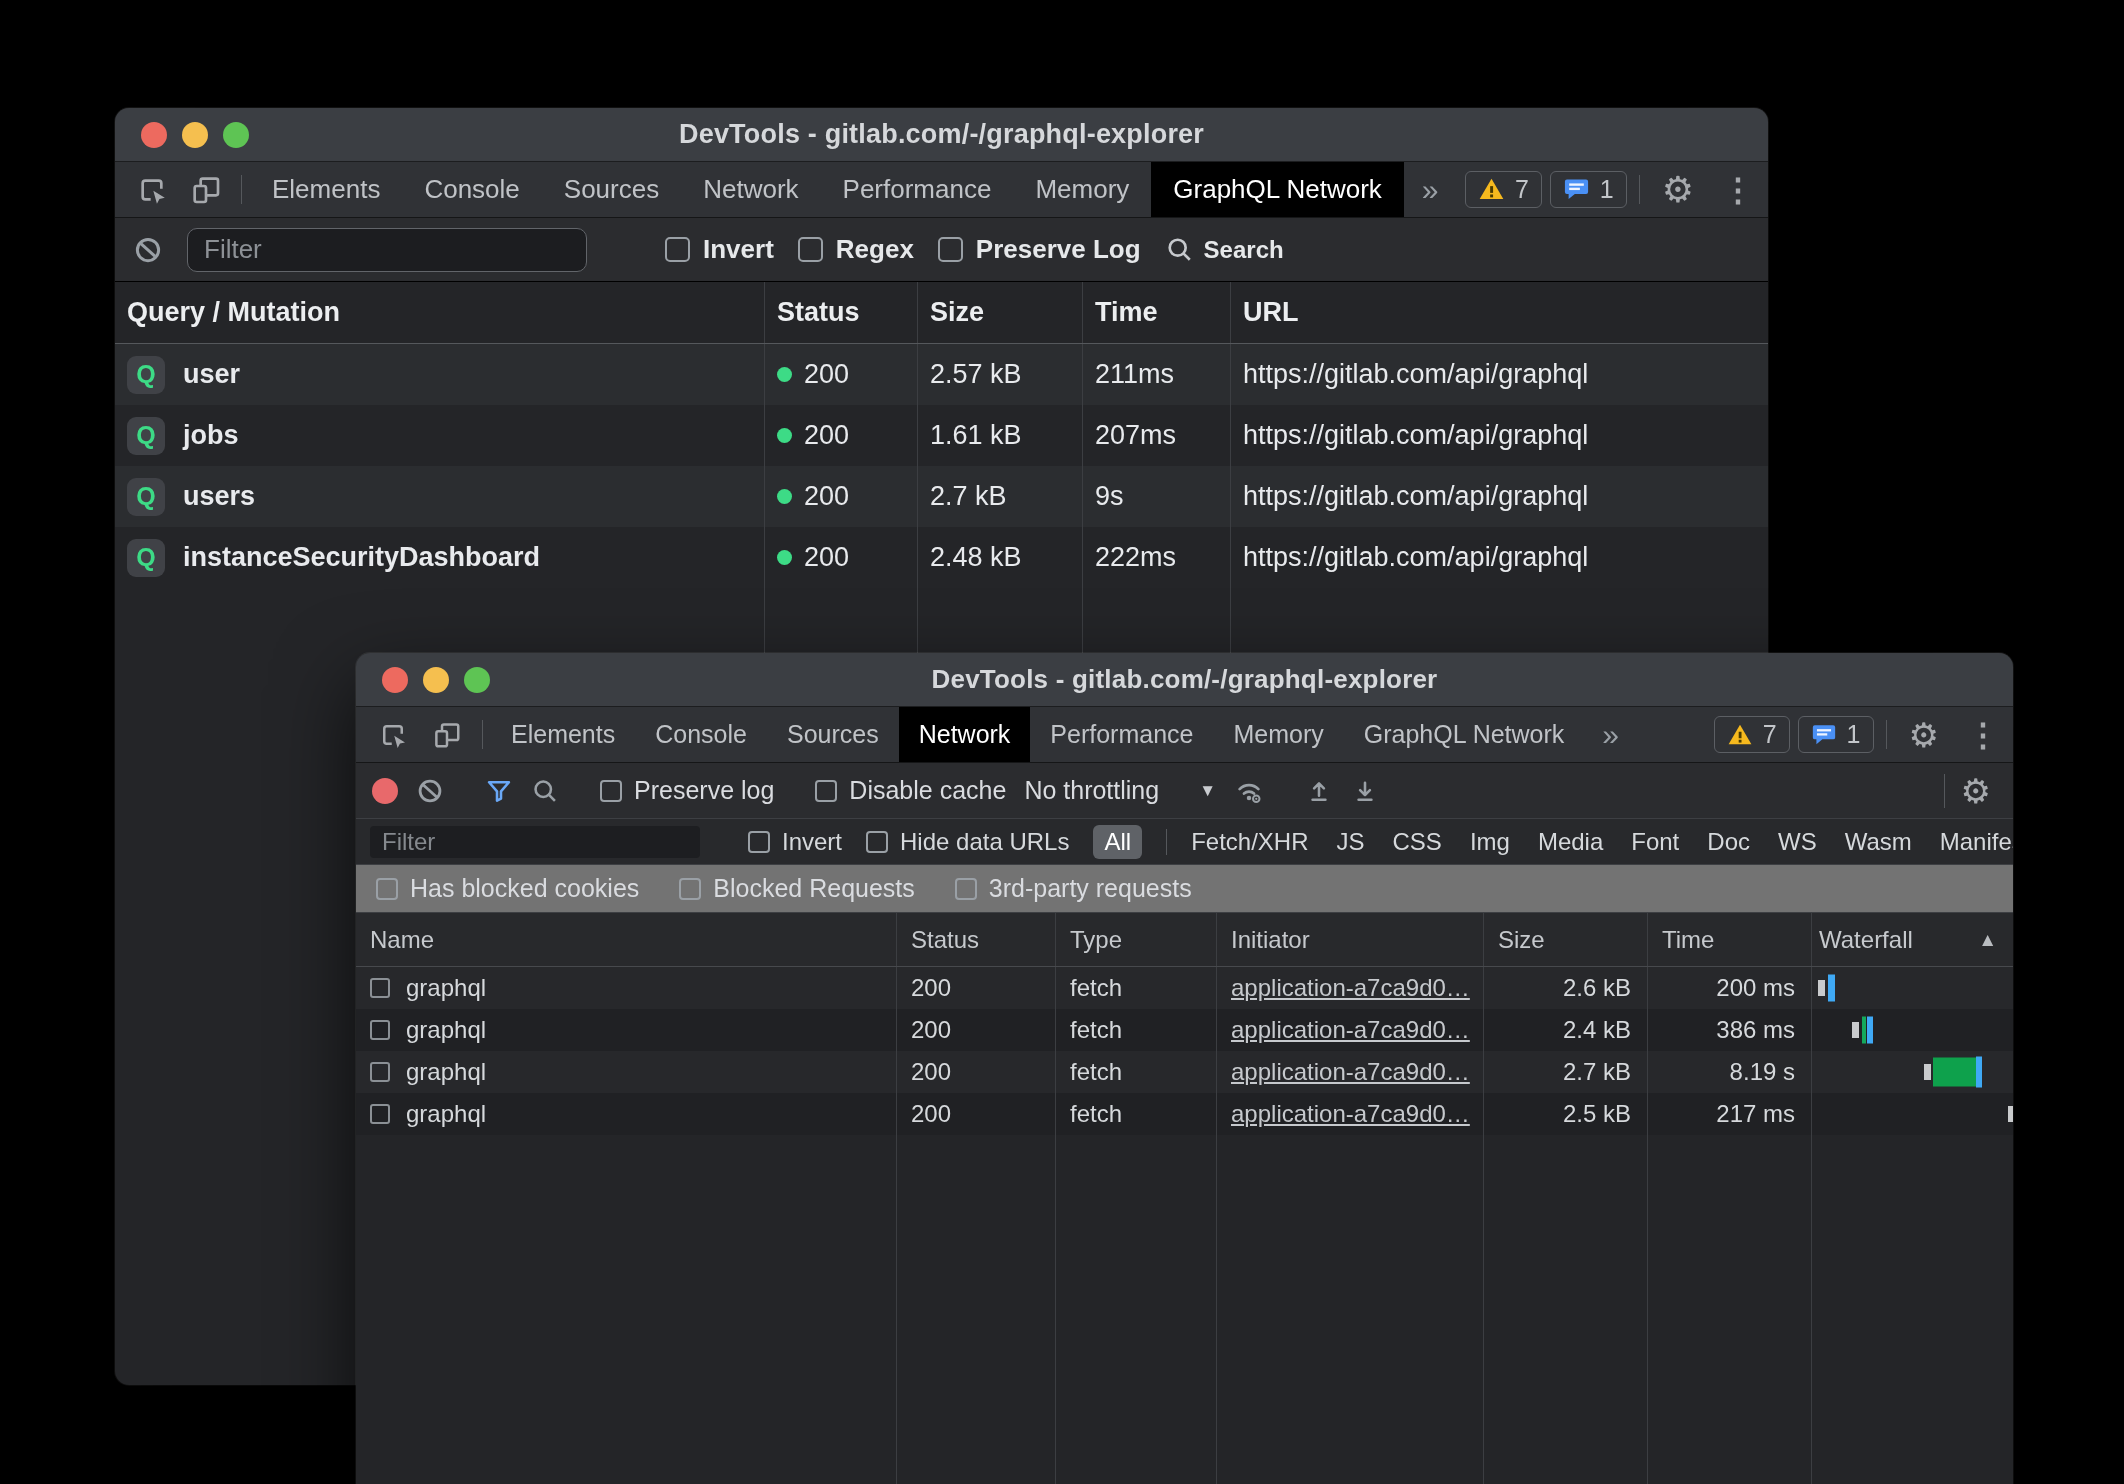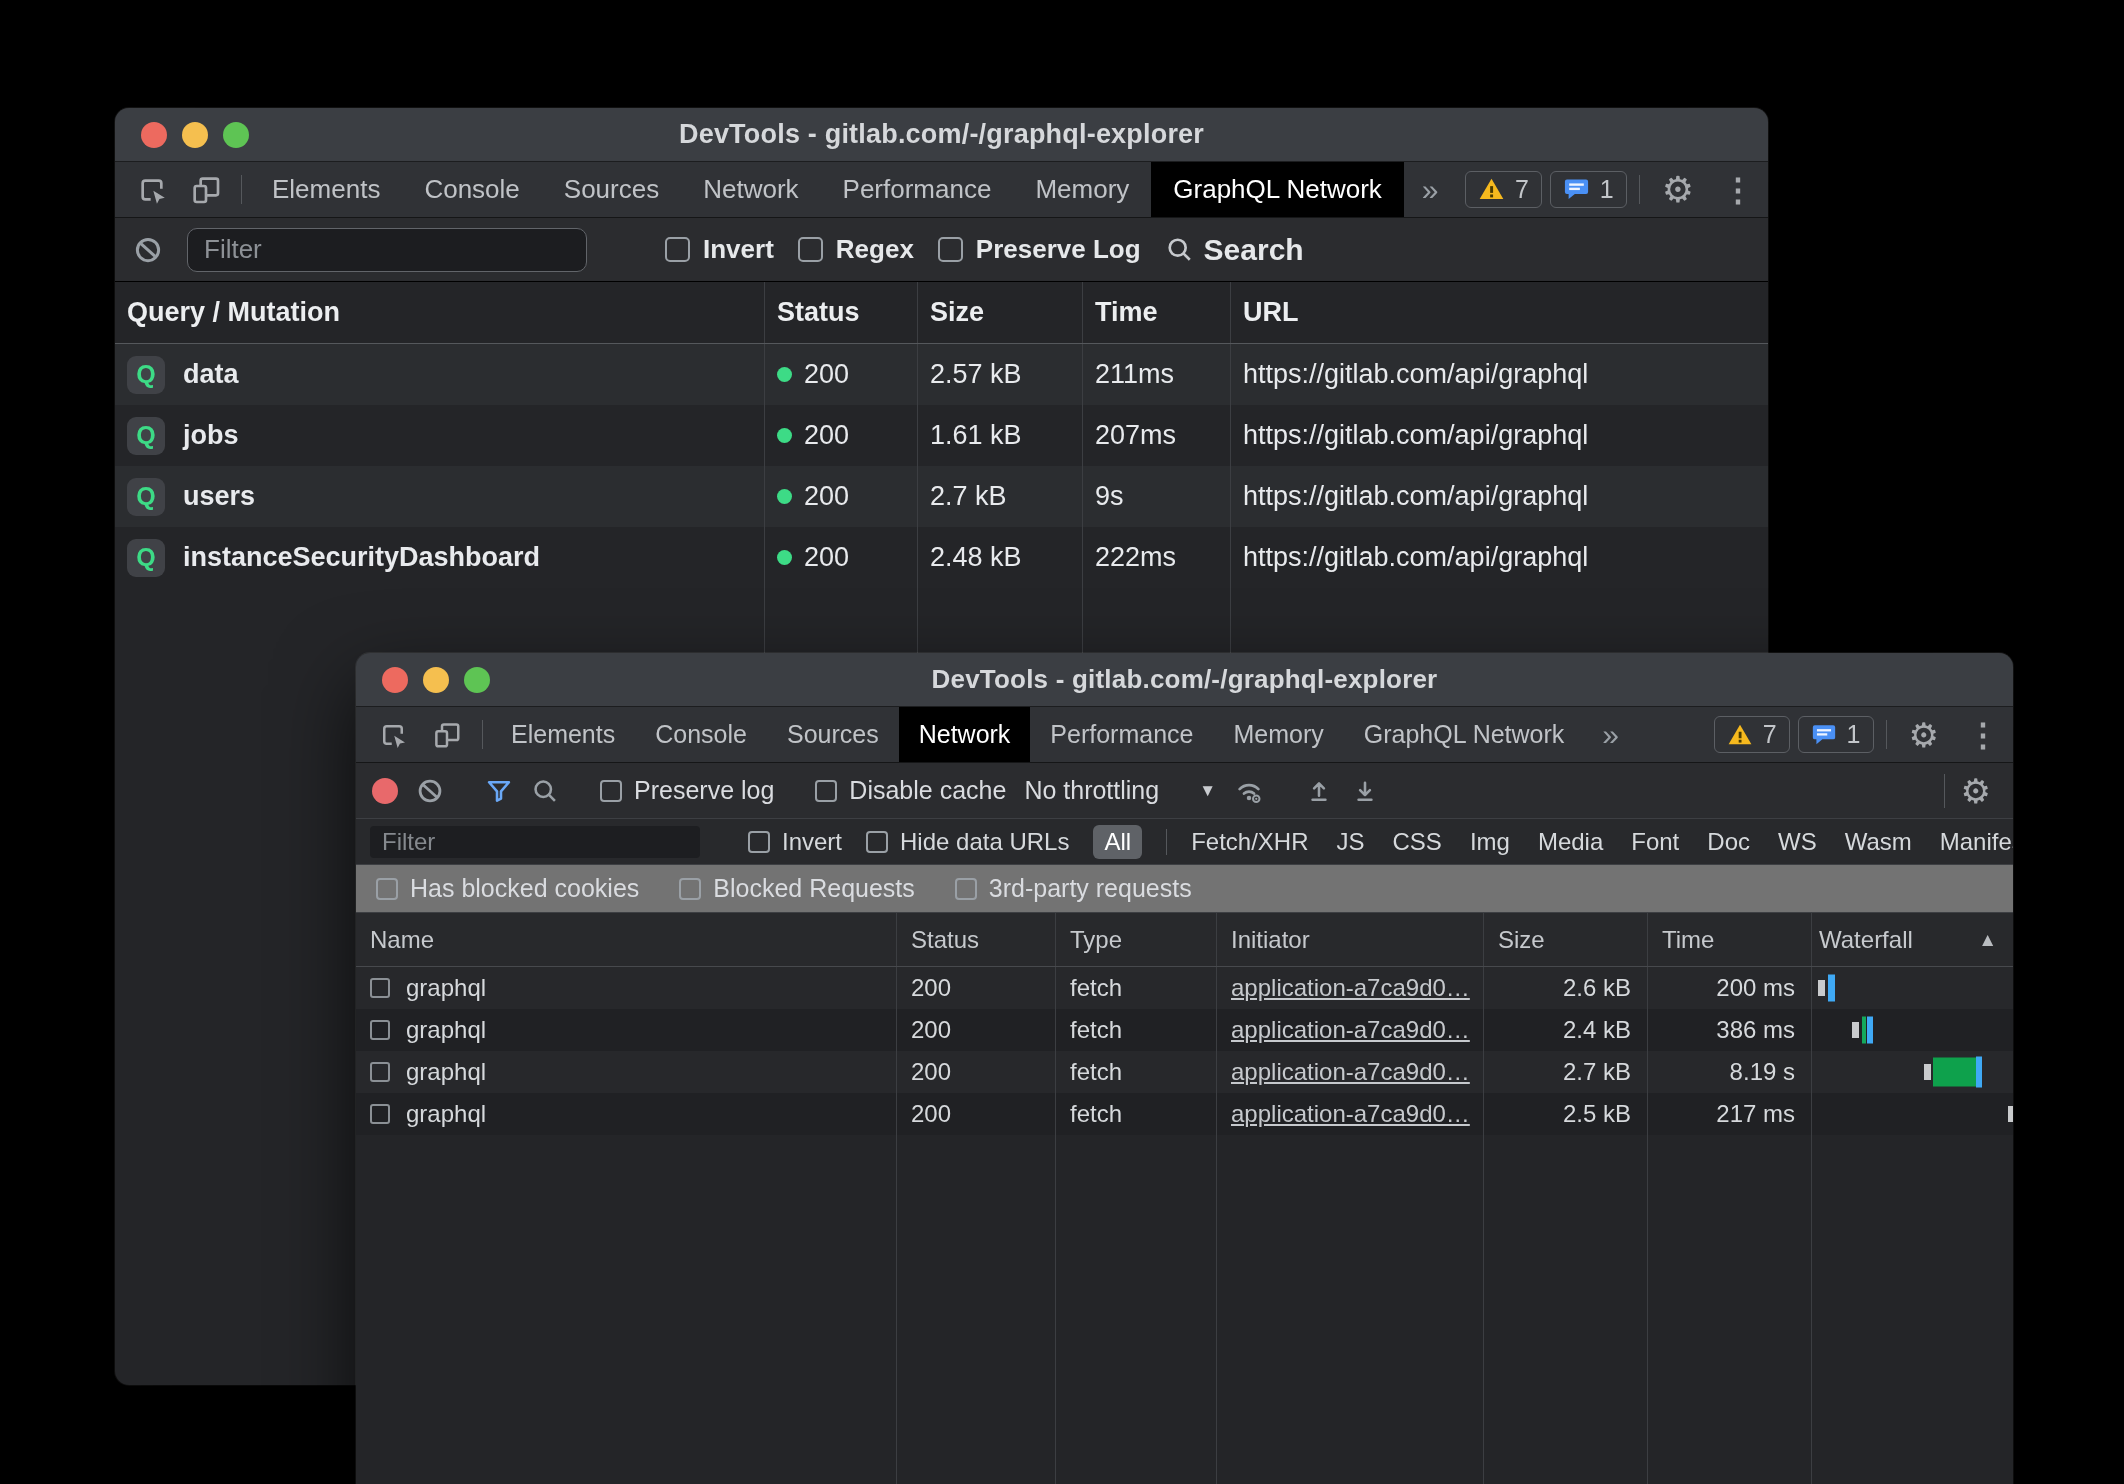--- a/index.html
+++ b/index.html
@@ -37,21 +37,21 @@
   .kebab { font-size:32px; font-weight:700; letter-spacing:0; }
 
   
   .filterbar { height:64px; background:#2b2c2f; border-bottom:1px solid #000;
     display:flex; align-items:center; gap:24px; padding:0 18px; }
   .filter-input { width:400px; height:44px; background:#1c1d20; border:1.5px solid #62656a;
     border-radius:10px; color:#e8eaed; font-size:26px; padding:0 16px; outline:none; }
   .filter-input::placeholder { color:#8d9196; }
   .cklabel { display:flex; align-items:center; gap:13px; color:#e6e8ea; font-size:26px; font-weight:600; white-space:nowrap; }
   .cb { width:25px; height:25px; border:2.5px solid #9aa0a6; border-radius:5px; flex:none; }
-  .searchlbl { display:flex; align-items:center; gap:10px; color:#e6e8ea; font-size:30px; font-weight:600; }
+  .searchlbl { display:flex; align-items:center; gap:10px; color:#e6e8ea; font-size:24px; font-weight:600; }
 
   
   .bgrid { display:grid; grid-template-columns:649px 153px 165px 148px 1fr; }
   .bgrid-header { height:62px; background:#242528; border-bottom:1px solid #55585c;
     color:#eceef0; font-weight:700; font-size:27px; }
   .bcell { height:100%; display:flex; align-items:center; padding-left:12px; }
   .bgrid > .bcell + .bcell { border-left:1px solid #3c3e42; }
   .brow { height:61px; font-size:27px; color:#e8eaed; }
   .brow.odd { background:#2b2d30; }
   .brow.even { background:#242528; }
@@ -199,21 +199,21 @@
     <div class="bcell">Query / Mutation</div>
     <div class="bcell">Status</div>
     <div class="bcell">Size</div>
     <div class="bcell">Time</div>
     <div class="bcell">URL</div>
   </div>
 
   <div class="bgrid brow odd">
     <div class="bcell">
         <span class="qbadge">Q</span>
-        <span class="bname">data</span>
+        <span class="bname">user</span>
       </div>
     <div class="bcell">
         <span class="dot"></span>
         <span>200</span>
       </div>
     <div class="bcell">2.57 kB</div>
     <div class="bcell">211ms</div>
     <div class="bcell">https://gitlab.com/api/graphql</div>
   </div>
   <div class="bgrid brow even">

